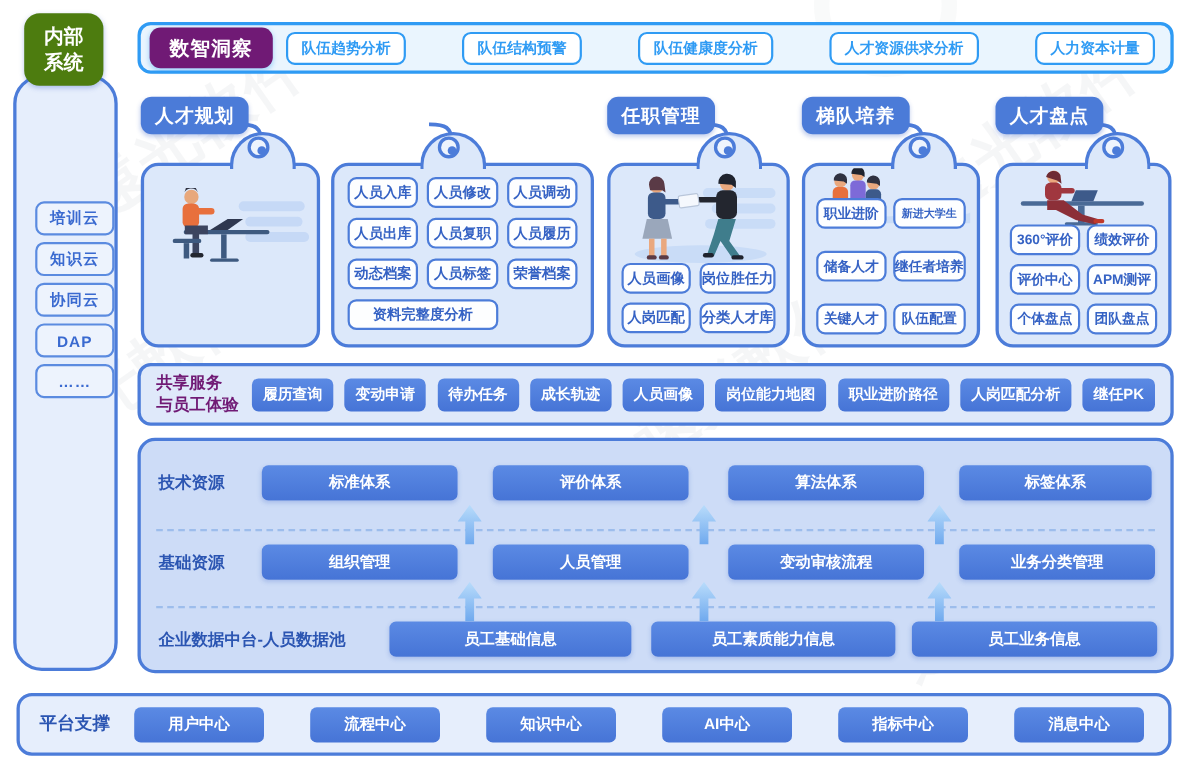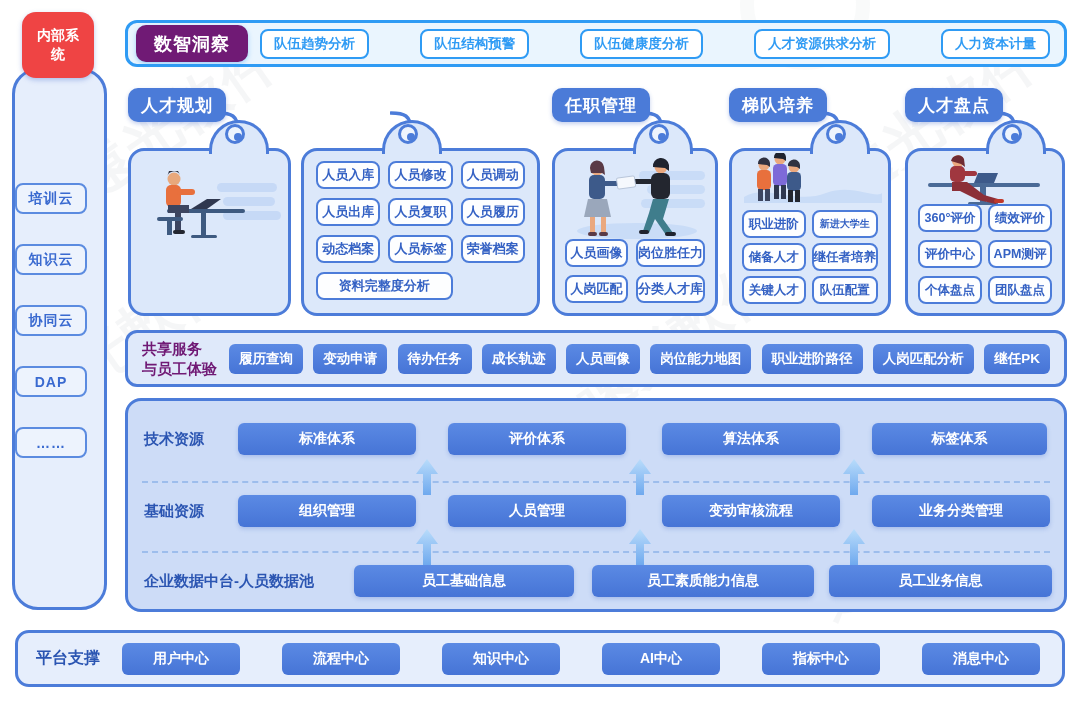--- a/index.html
+++ b/index.html
@@ -6,22 +6,22 @@
   html,body { background:#fff; }
   body { font-family:"Liberation Sans", sans-serif; }
   .stage { position:relative; width:1080px; height:704px; background:#ffffff; overflow:hidden; }
 
   
   .wm { position:absolute; font-size:58px; font-weight:700; color:#6b7280; opacity:0.06; transform:rotate(-35deg); white-space:nowrap; pointer-events:none; }
   .wm-circle { position:absolute; border:14px solid #9aa2ad; border-radius:50%; opacity:0.06; pointer-events:none; }
 
   
   .sidebar { position:absolute; left:12px; top:68px; width:95px; height:542px; background:#e6eefc; border:3px solid #4c7cd9; border-radius:26px; }
-  .sidebar-title { position:absolute; left:22px; top:12px; width:72px; height:66px; background:#ef4444; border-radius:14px; color:#fff; font-size:14px; font-weight:700; line-height:1.35; display:flex; align-items:center; justify-content:center; text-align:center; padding:0 12px; word-break:break-all; box-shadow:0 2px 5px rgba(60,100,200,.35); z-index:3; }
-  .side-col { position:absolute; left:0; top:112px; width:100%; display:flex; flex-direction:column; align-items:flex-start; gap:30px; }
+  .sidebar-title { position:absolute; left:22px; top:12px; width:72px; height:66px; background:#4d7c0f; border-radius:14px; color:#fff; font-size:18px; font-weight:700; line-height:1.35; display:flex; align-items:center; justify-content:center; text-align:center; padding:0 12px; word-break:break-all; box-shadow:0 2px 5px rgba(60,100,200,.35); z-index:3; }
+  .side-col { position:absolute; left:0; top:112px; width:100%; display:flex; flex-direction:column; align-items:flex-end; gap:6px; }
   .side-btn { width:72px; height:31px; background:#edf3fd; border:2px solid #5b8be0; border-radius:8px; color:#3a6ad0; font-size:14px; font-weight:600; display:flex; align-items:center; justify-content:center; letter-spacing:1px; }
 
   
   .insight-bar { position:absolute; left:125px; top:20px; width:942px; height:47px; background:#eaf5fe; border:3px solid #2f9bf4; border-radius:12px; display:flex; align-items:center; }
   .insight-title { height:37px; margin-left:8px; padding:0 18px; background:#701a75; border-radius:10px; color:#fff; font-size:18px; font-weight:700; display:flex; align-items:center; box-shadow:0 2px 5px rgba(47,155,244,.4); letter-spacing:1px; }
   .pill-zone { flex:1; display:flex; justify-content:space-between; margin:0 14px 0 12px; }
   .pill { height:30px; padding:0 12px; background:#fff; border:2px solid #2f9bf4; border-radius:8px; color:#2f9bf4; font-size:13.5px; font-weight:600; display:flex; align-items:center; justify-content:center; }
 
   
   .card-head { position:absolute; top:88px; height:34px; padding:0 13px; background:#4b7bd8; border-radius:10px; color:#fff; font-size:17px; font-weight:700; display:flex; align-items:center; z-index:4; box-shadow:0 2px 4px rgba(60,100,200,.3); letter-spacing:1px; }
@@ -196,21 +196,21 @@
       <path d="M38,5 a6,6 0 0 1 12,-1 l0,4 -3,-2 z" fill="#1f232e"></path>
       <rect x="37" y="11" width="14" height="22" rx="4.5" fill="#7d6ad8"></rect>
       <rect x="38" y="32" width="5" height="14" fill="#2f3850"></rect>
       <rect x="45" y="32" width="5" height="14" fill="#2f3850"></rect>
       <circle cx="58" cy="14" r="5.5" fill="#eaa87e"></circle>
       <path d="M52,13 a6,6 0 0 1 12,-1 l0,4 -3,-2 z" fill="#2f3140"></path>
       <rect x="51" y="19" width="14" height="19" rx="4.5" fill="#3d5a8a"></rect>
       <rect x="52" y="37" width="5" height="12" fill="#23262f"></rect>
       <rect x="59" y="37" width="5" height="12" fill="#23262f"></rect>
     </svg>
-    <div class="card-grid" style="bottom:9px; gap:5px 6px;">
+    <div class="card-grid" style="bottom:9px; gap:20px 6px;">
       <div class="card-btn" style="font-size:12.5px;">职业进阶</div>
       <div class="card-btn" style="font-size:10px;">新进大学生</div>
       <div class="card-btn" style="font-size:12.5px;">储备人才</div>
       <div class="card-btn" style="font-size:12.5px;">继任者培养</div>
       <div class="card-btn" style="font-size:12.5px;">关键人才</div>
       <div class="card-btn" style="font-size:12.5px;">队伍配置</div>
     </div>
   </div>
 
   <div class="tag-card" style="left:905px; width:160px;">

